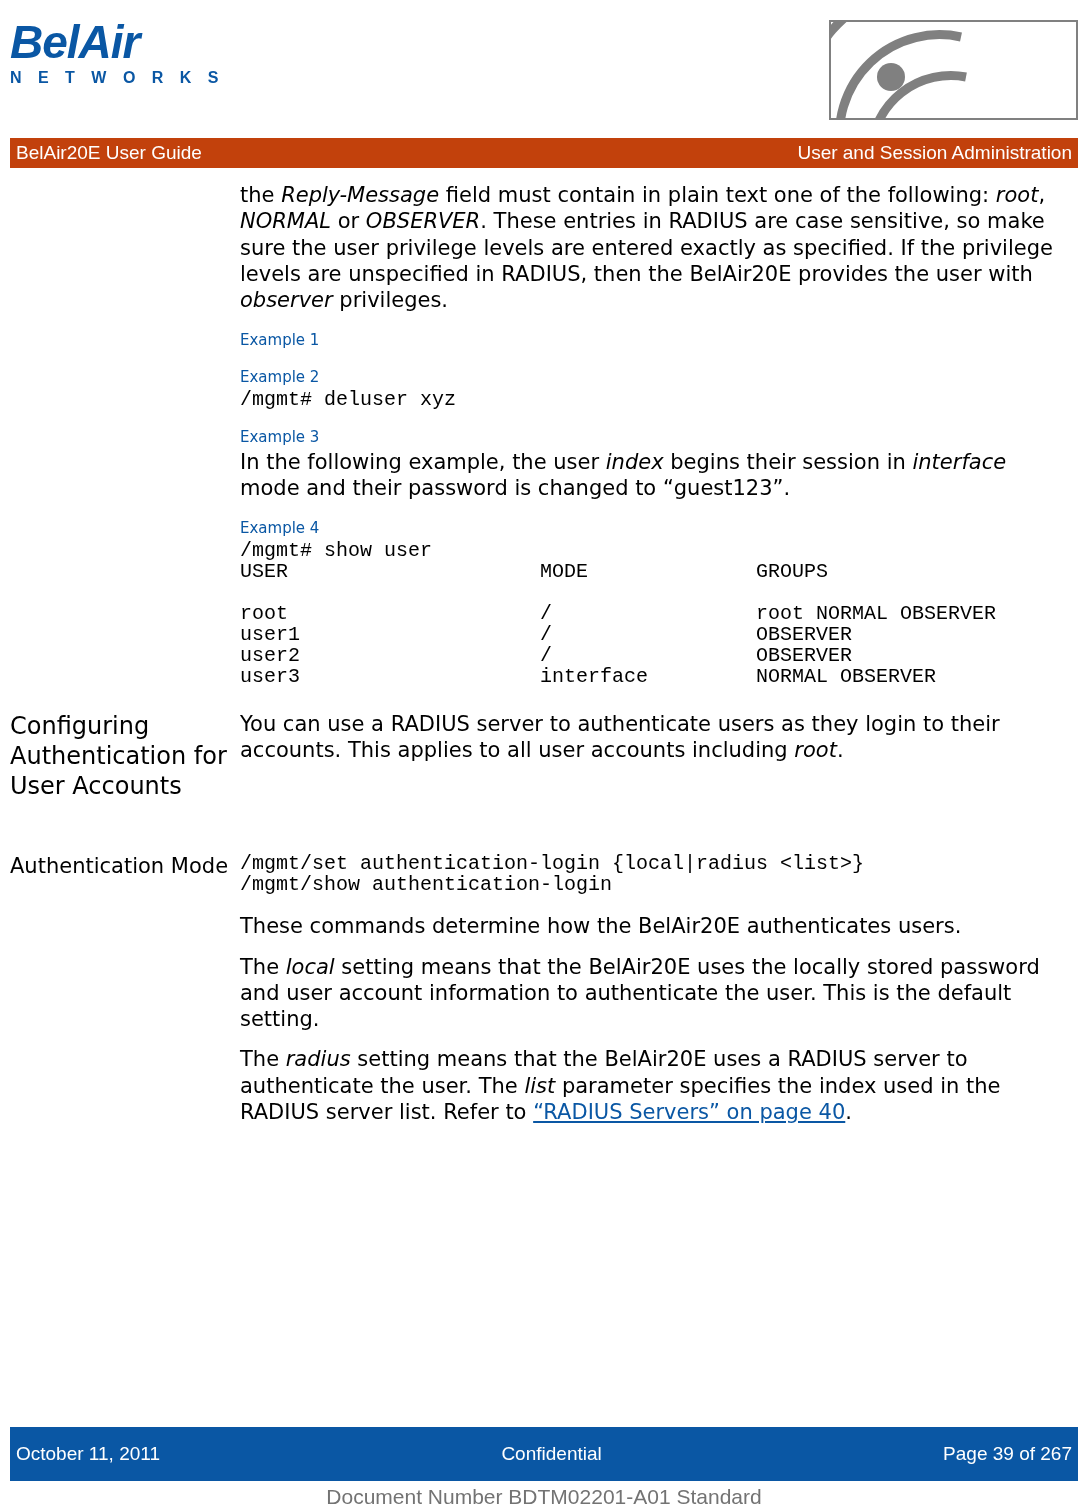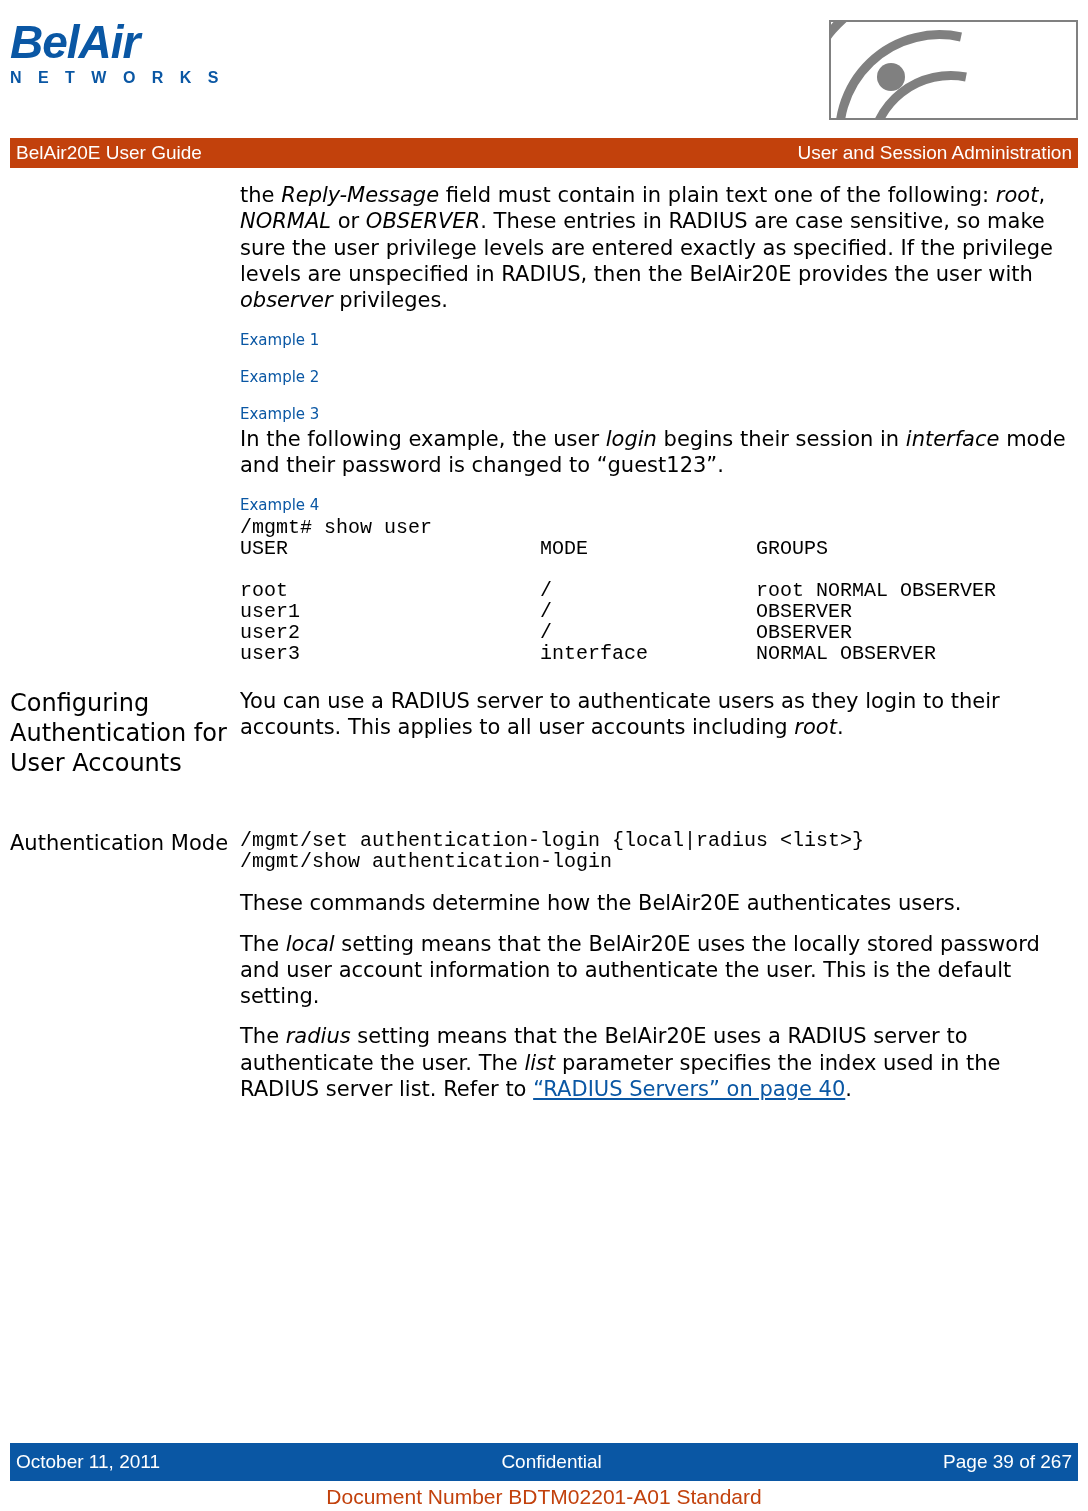--- a/index.html
+++ b/index.html
@@ -116,31 +116,31 @@
     position: absolute;
     left: 10px;
     right: 10px;
     bottom: 30px;
     height: 30px;
     background: #0a57a4;
     color: #fff;
     display: flex;
     align-items: center;
     justify-content: space-between;
-    padding: 4px 6px;
+    padding: 12px 6px;
     font-size: 19px;
   }
   .docnum {
     position: absolute;
     left: 0;
     right: 0;
     bottom: 2px;
     text-align: center;
     font-size: 21px;
-    color: #c2410c;
+    color: #737373;
   }
   em.i { font-style: italic; }
 </style>
 </head>
 <body>
 
 <div class="page">
 
   <div class="logo-left">
     <div class="logo-belair">
@@ -168,24 +168,25 @@
   <div class="content">
 
     <div class="body-col">
       <p class="para">
         <span>the </span><em class="i">Reply-Message</em><span> field must contain in plain text one of the following: </span><em class="i">root</em><span>, </span><em class="i">NORMAL</em><span> or </span><em class="i">OBSERVER</em><span>. These entries in RADIUS are case sensitive, so make sure the user privilege levels are entered exactly as specified. If the privilege levels are unspecified in RADIUS, then the BelAir20E provides the user with </span><em class="i">observer</em><span> privileges.</span>
       </p>
 
       <div class="ex-title">Example 1</div>
 
       <div class="ex-title">Example 2</div>
+      <div class="mono">/mgmt# deluser xyz</div>
 
       <div class="ex-title">Example 3</div>
       <p class="para">
-        <span>In the following example, the user </span><em class="i">login</em><span> begins their session in </span><em class="i">interface</em><span> mode and their password is changed to “guest123”.</span>
+        <span>In the following example, the user </span><em class="i">index</em><span> begins their session in </span><em class="i">interface</em><span> mode and their password is changed to “guest123”.</span>
       </p>
 
       <div class="ex-title">Example 4</div>
       <div class="mono">/mgmt# show user
 USER                     MODE              GROUPS
 
 root                     /                 root NORMAL OBSERVER
 user1                    /                 OBSERVER
 user2                    /                 OBSERVER
 user3                    interface         NORMAL OBSERVER</div>

